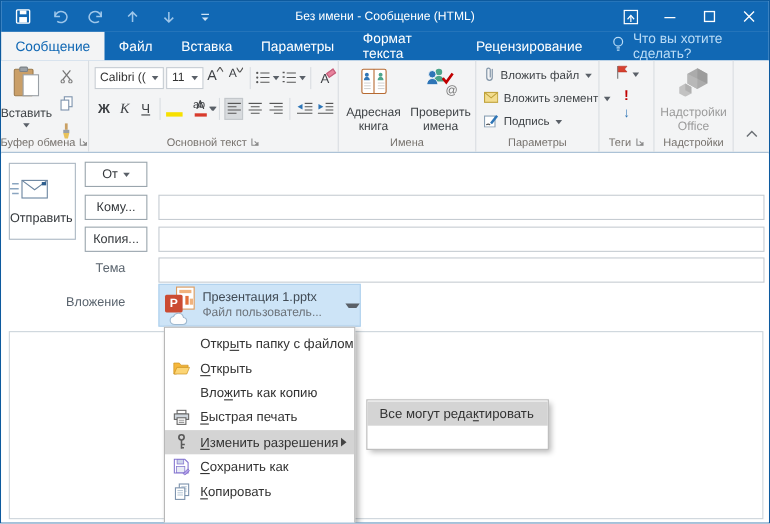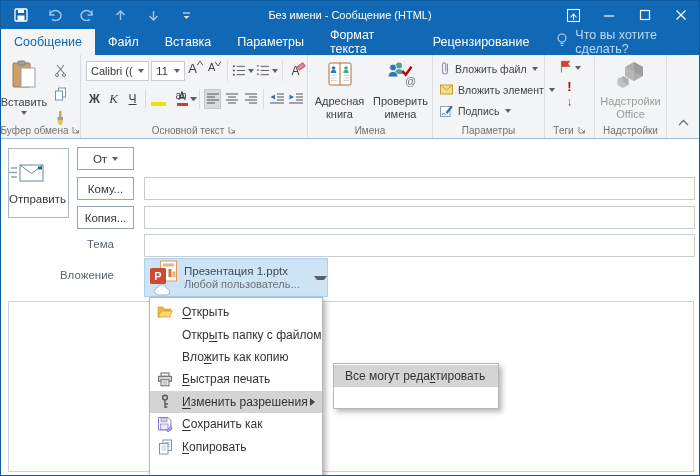--- a/index.html
+++ b/index.html
@@ -491,41 +491,41 @@
           <rect x="14" y="3.5" width="11" height="3" fill="#f0b27d"></rect>
           <rect x="19.5" y="9" width="3" height="8" fill="#e2703a"></rect>
           <rect x="23.5" y="11.5" width="3" height="5.5" fill="#f0b27d"></rect>
           <rect x="1" y="8" width="16" height="16" rx="1.5" fill="#cb4b32"></rect>
           <path d="M10 35c-2.6 0-4.3-1.6-4.3-3.7 0-1.8 1.3-3.3 3-3.6a4.8 4.8 0 0 1 9.1.9c1.7.2 2.9 1.5 2.9 3.1 0 1.9-1.5 3.3-3.6 3.3z" fill="#fdfdfd" stroke="#9fb9d0"></path>
         </svg>
         <span class="chip-p">P</span>
       </span>
       <span class="chip-text">
         <div class="chip-title">Презентация 1.pptx</div>
-        <div class="chip-sub">Любой пользователь...</div>
+        <div class="chip-sub">Файл пользователь...</div>
       </span>
       <span class="chip-caret caret"></span>
     </div>
 
     <div class="body-box"></div>
   </div>
 
   <div class="ctx">
+      <div class="mi">
+        <span class="ic"></span>
+        <span>Откр<u>ы</u>ть папку с файлом</span>
+      </div>
       <div class="mi">
         <span class="ic">
           <svg width="16" height="14" viewBox="0 0 16 14">
             <path d="M1 2h5l1.5 2H14v2H5.5L3.5 12H1z" fill="#f6b73c" stroke="#c98f1b" stroke-width=".6"></path>
             <path d="M3.8 6H15.3L12.8 12H1.3z" fill="#fcd575" stroke="#c98f1b" stroke-width=".6"></path>
           </svg>
         </span>
         <span><u>О</u>ткрыть</span>
-      </div>
-      <div class="mi">
-        <span class="ic"></span>
-        <span>Откр<u>ы</u>ть папку с файлом</span>
       </div>
       <div class="mi">
         <span class="ic"></span>
         <span>Вло<u>ж</u>ить как копию</span>
       </div>
       <div class="mi">
         <span class="ic">
           <svg width="16" height="15" viewBox="0 0 16 15">
             <rect x="4" y="1" width="8" height="3.3" fill="#fff" stroke="#666"></rect>
             <rect x="1.5" y="4.3" width="13" height="5" fill="#cfd6dd" stroke="#666"></rect>

